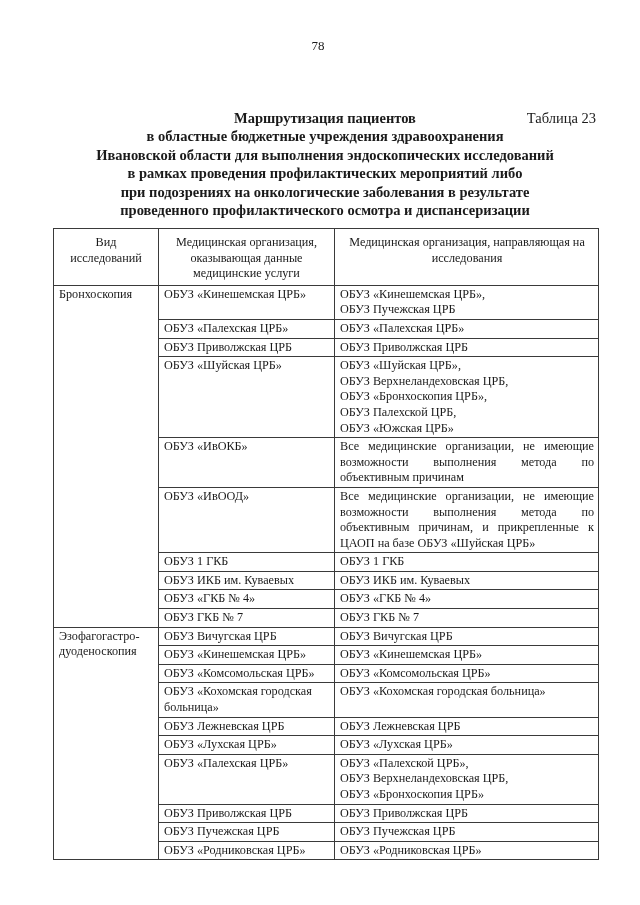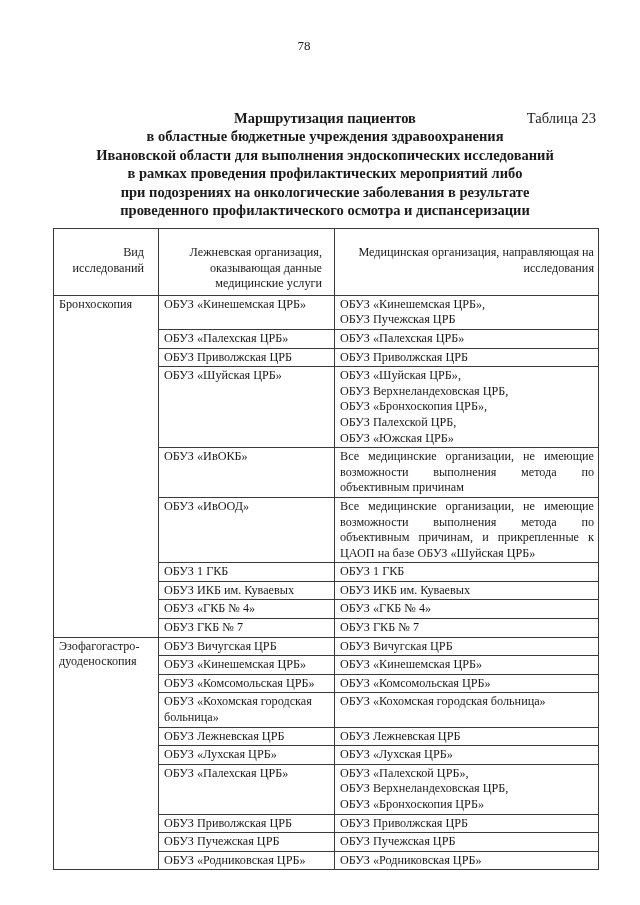--- a/index.html
+++ b/index.html
@@ -2,21 +2,21 @@
 <html><head>
 <meta charset="utf-8">
 <style>
   html, body { margin: 0; padding: 0; background: #ffffff; }
   body {
     width: 640px; height: 905px; position: relative; overflow: hidden;
     font-family: "Liberation Serif", "DejaVu Serif", serif;
     color: #1a1a1a;
   }
   .page-number {
-    position: absolute; top: 38px; left: 0; width: 608px;
+    position: absolute; top: 38px; left: 14px; width: 608px;
     text-align: center; font-size: 13px;
   }
   .table-label {
     position: absolute; top: 74px; right: 44px;
     font-size: 14.5px;
     margin-top: 36px;
   }
   .doc-title {
     position: absolute; top: 109px; left: 0; width: 650px;
     text-align: center; font-weight: bold; font-size: 14.5px; line-height: 18.4px;
@@ -27,21 +27,21 @@
     width: 545px; border-collapse: collapse;
     font-size: 12.2px; line-height: 15.6px;
     table-layout: fixed;
   }
   table.routing td, table.routing th {
     border: 1px solid #3a3a3a;
     vertical-align: top;
     padding: 1px 4px 1px 5px;
     font-weight: normal;
   }
-  table.routing th { text-align: right; padding-top: 16px; padding-bottom: 3px; }
+  table.routing th { text-align: center; padding-top: 6px; padding-bottom: 3px; }
   col.c1 { width: 105px; }
   col.c2 { width: 176px; }
   col.c3 { width: 264px; }
   .justify { text-align: justify; text-align-last: left; margin-left: 8px; }
   .line { display: block; }
 </style>
 </head>
 <body>
 
 <div class="page-number">78</div>
@@ -58,21 +58,21 @@
 
 <table class="routing">
   <colgroup>
       <col class="c1">
       <col class="c2">
       <col class="c3">
     </colgroup>
   <thead>
     <tr>
       <th style="padding-left:14px;padding-right:14px;">Вид исследований</th>
-      <th style="padding-left:12px;padding-right:12px;">Лежневская организация, оказывающая данные медицинские услуги</th>
+      <th style="padding-left:12px;padding-right:12px;">Медицинская организация, оказывающая данные медицинские услуги</th>
       <th>Медицинская организация, направляющая на исследования</th>
     </tr>
   </thead>
   <tbody id="table-body">
       <tr>
         <td rowspan="10">Бронхоскопия</td>
         <td>ОБУЗ «Кинешемская ЦРБ»</td>
         <td>
           <span class="line">ОБУЗ «Кинешемская ЦРБ»,</span>
           <span class="line">ОБУЗ Пучежская ЦРБ</span>

